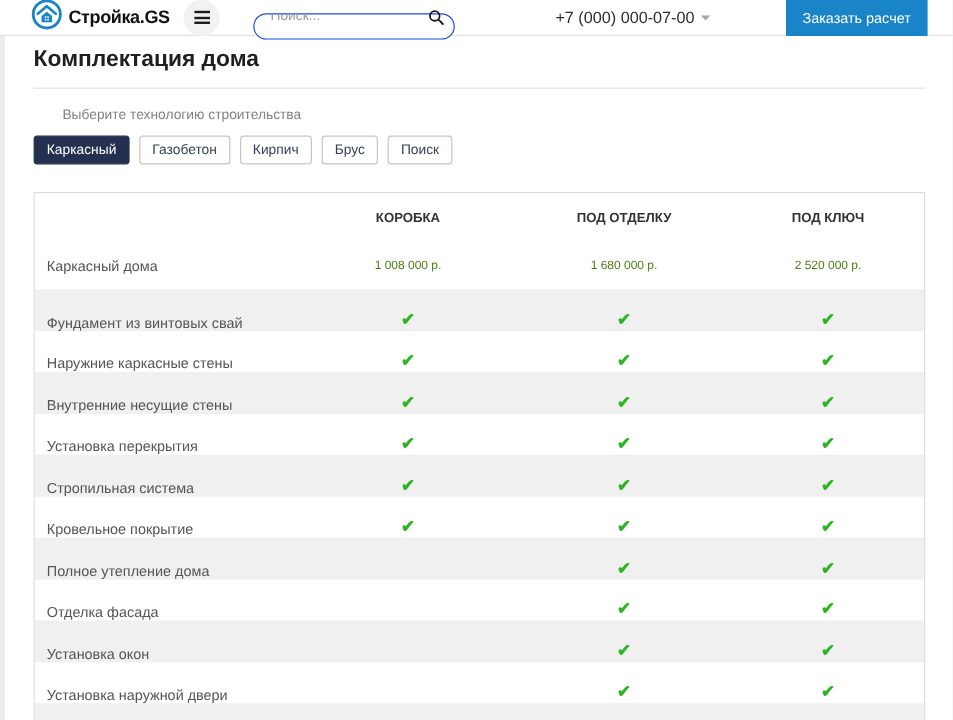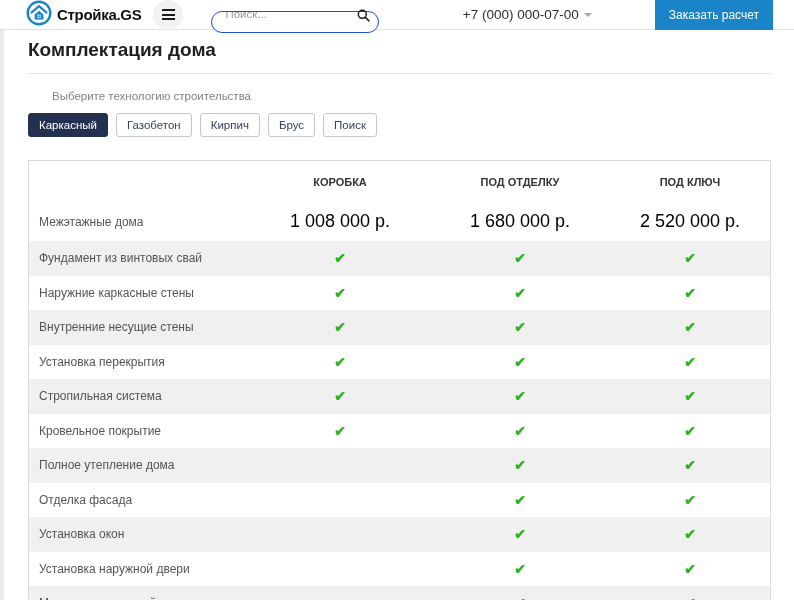--- a/index.html
+++ b/index.html
@@ -62,22 +62,22 @@
   .tab.active { background:#243050; border-color:#243050; color:#fff; }
   
   .pkg-table { margin-top:23px; border:1px solid #dcdcdc; }
   .trow { display:flex; align-items:center; }
   .tlabel { flex:1; padding-left:10px; font-size:12px; color:#555; }
   .tcol { width:180px; text-align:center; }
   .tcol.last { width:160px; }
   .head-row { height:41px; }
   .head-row .tcol { font-size:11px; font-weight:bold; color:#333; }
   .price-row { height:39px; }
-  .price-row .tcol { font-size:18px; color:#000000; }
-  .feat-row { height:34.5px; }
+  .price-row .tcol { font-size:10px; color:#4d7c0f; }
+  .feat-row { height:34.5px;align-items:flex-end; }
   .feat-row.gray { background:#f0f0f0; }
   .check { color:#2eb422; font-size:14px; font-weight:bold; line-height:1; }
 </style>
 </head>
 <body>
 
 <header class="topbar">
   <div class="logo">
     <span>
       <svg width="26" height="26" viewBox="0 0 26 26">
@@ -130,21 +130,21 @@
 
   <div class="pkg-table">
     <div class="trow head-row">
       <div class="tlabel"></div>
       <div class="tcol">КОРОБКА</div>
       <div class="tcol">ПОД ОТДЕЛКУ</div>
       <div class="tcol last">ПОД КЛЮЧ</div>
     </div>
 
     <div class="trow price-row">
-      <div class="tlabel">Межэтажные дома</div>
+      <div class="tlabel">Каркасный дома</div>
       <div class="tcol">1 008 000 р.</div>
       <div class="tcol">1 680 000 р.</div>
       <div class="tcol last">2 520 000 р.</div>
     </div>
 
     <div>
         <div class="trow feat-row gray">
     <div class="tlabel">Фундамент из винтовых свай</div>
     <div class="tcol"><span class="check">✔</span></div>
     <div class="tcol"><span class="check">✔</span></div>

